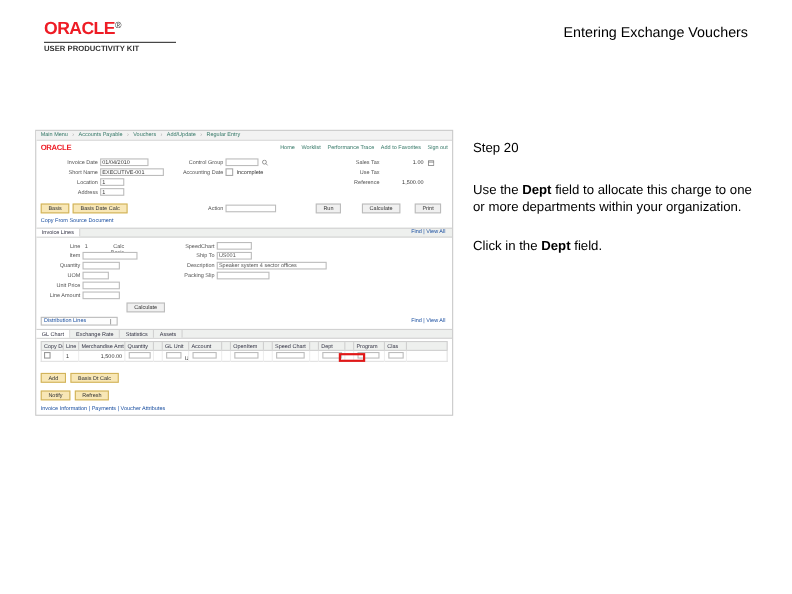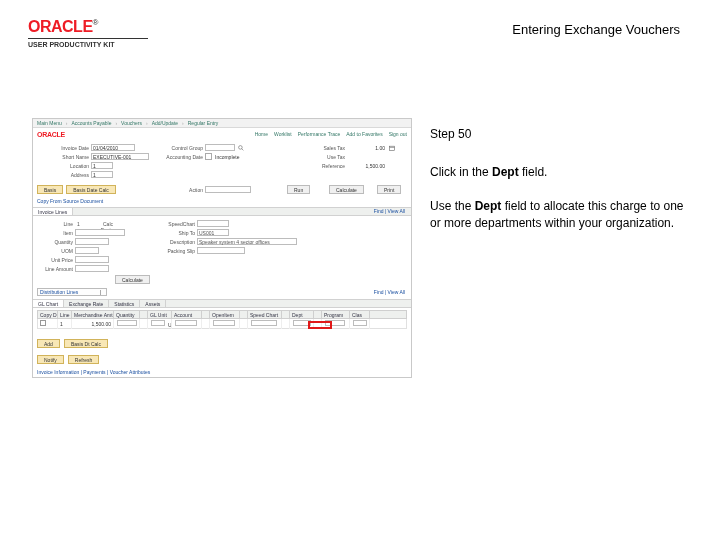--- a/index.html
+++ b/index.html
@@ -1,20 +1,20 @@
 <!DOCTYPE html>
 <html><head>
 <meta charset="utf-8">
 <style>
   * { box-sizing: border-box; margin: 0; padding: 0; }
   html, body { width: 720px; height: 540px; background: #fff; font-family: Arial, Helvetica, sans-serif; }
   body { position: relative; }
 
   
-  .hdr-logo { position: absolute; left: 28px; top: 18px; width: 120px; }
+  .hdr-logo { position: absolute; left: 40px; top: 18px; width: 120px; }
   .ora-word { font-family: Arial, sans-serif; font-weight: 900; font-size: 16px; letter-spacing: -0.5px; color: #ee1c25; }
   .ora-r { font-size: 8px; vertical-align: top; color: #333; }
   .ora-sub { font-size: 7px; font-weight: 700; color: #333; border-top: 1px solid #333; margin-top: 2px; padding-top: 2px; }
   .hdr-title { position: absolute; right: 40px; top: 22px; font-size: 13px; color: #000; }
 
   
   .right-col { position: absolute; left: 430px; top: 126px; width: 260px; font-size: 12px; line-height: 1.35; color: #000; }
   .right-col .step { margin-bottom: 22px; }
   .right-col p { margin-bottom: 18px; }
 
@@ -57,26 +57,26 @@
 </head>
 <body>
 
 <div class="hdr-logo">
   <span class="ora-word">ORACLE</span><span class="ora-r">®</span>
   <div class="ora-sub">USER PRODUCTIVITY KIT</div>
 </div>
 <div class="hdr-title">Entering Exchange Vouchers</div>
 
 <div class="right-col">
-  <div class="step">Step 50</div>
+  <div class="step">Step 20</div>
+  <p>
+    <span>Use the </span><b>Dept</b><span> field to allocate this charge to one or more departments within your organization.</span>
+  </p>
   <p>
     <span>Click in the </span><b>Dept</b><span> field.</span>
-  </p>
-  <p>
-    <span>Use the </span><b>Dept</b><span> field to allocate this charge to one or more departments within your organization.</span>
   </p>
 </div>
 
 <div class="shot">
 
   <div class="shot-top">
     <span>Main Menu</span>
       <span class="sep">›</span>
     <span>Accounts Payable</span>
       <span class="sep">›</span>

